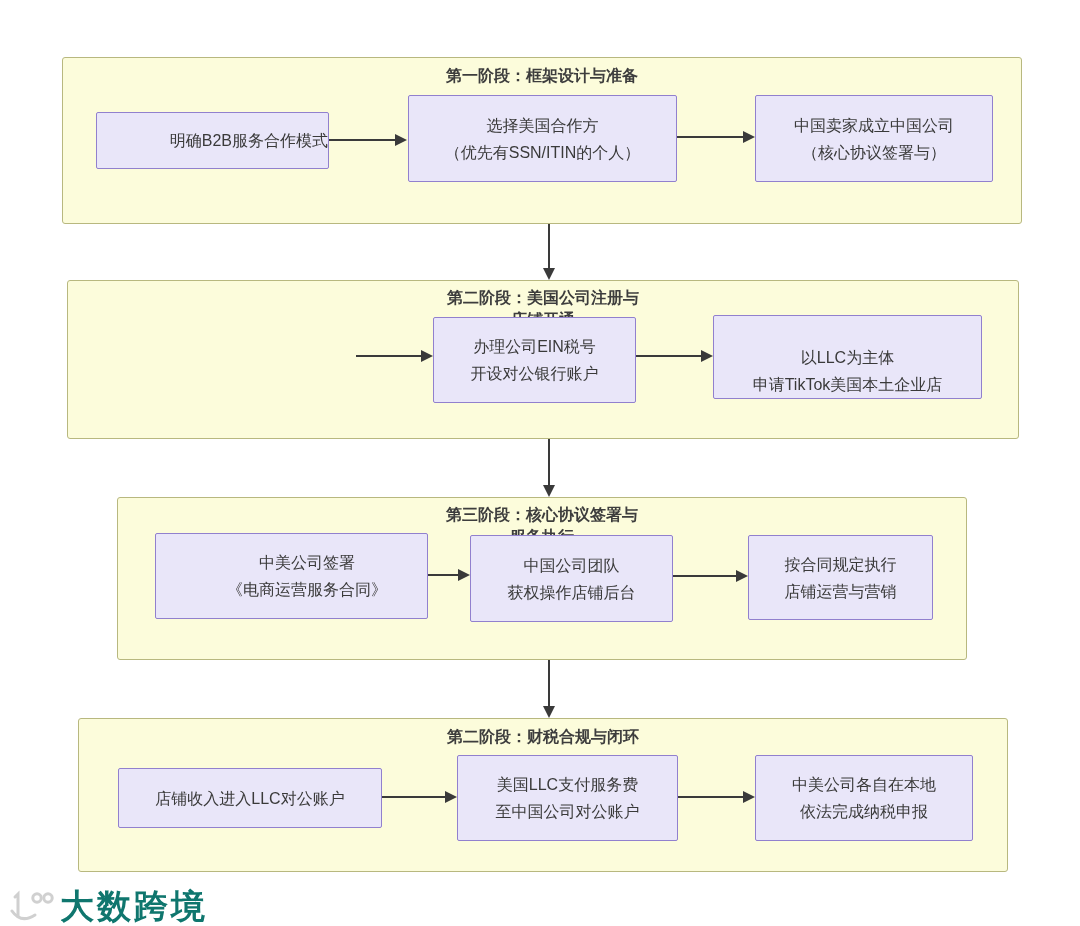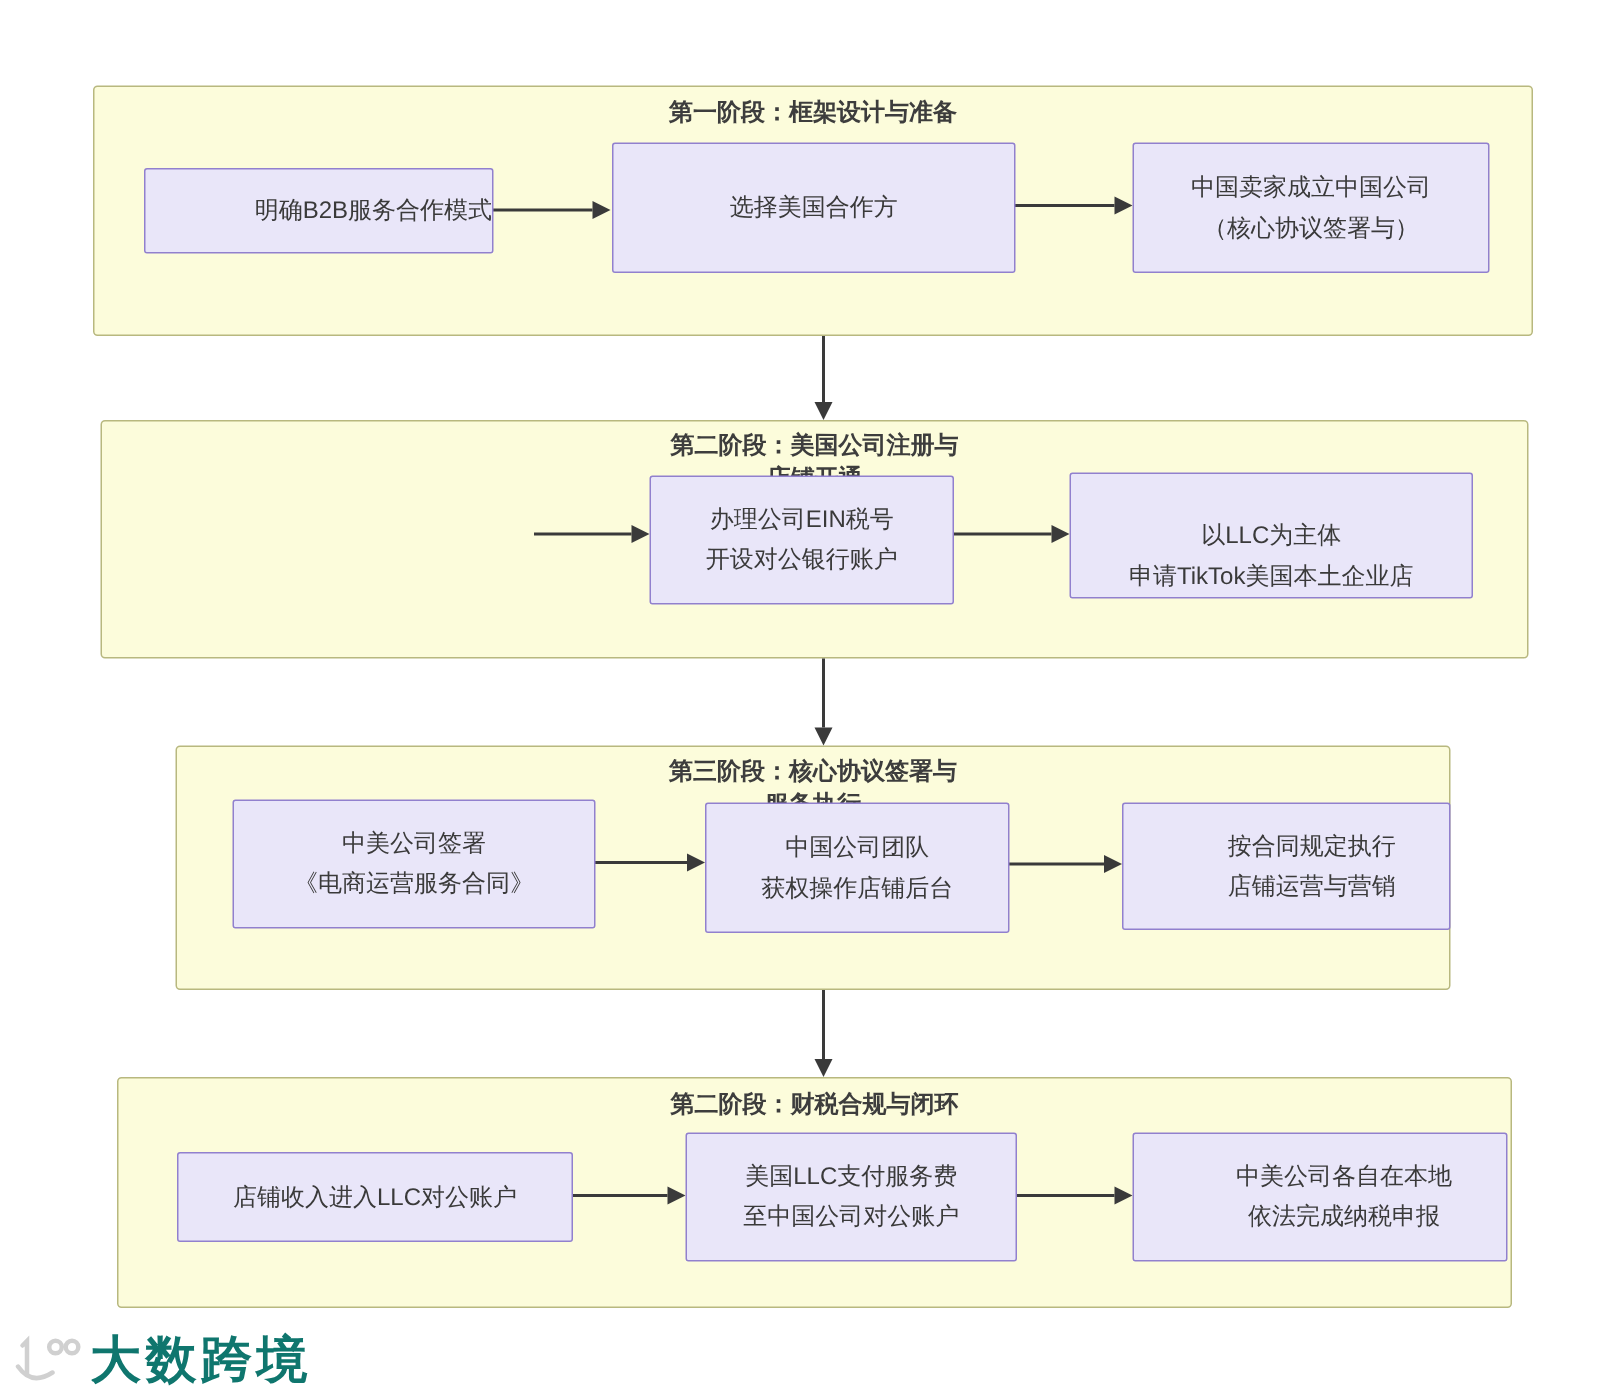--- a/index.html
+++ b/index.html
@@ -101,56 +101,57 @@
 
   <section class="stage" style="left:78px;top:718px;width:928px;height:152px;">
     <div class="stage-title" style="top:7px;">第二阶段：财税合规与闭环</div>
   </section>
 
   <div class="node" style="left:96px;top:112px;width:231px;height:55px;align-items:flex-end;">
     <span>明确B2B服务合作模式</span>
   </div>
   <div class="node" style="left:408px;top:95px;width:267px;height:85px;">
     <span>选择美国合作方</span>
+    <span>（优先有SSN/ITIN的个人）</span>
   </div>
   <div class="node" style="left:755px;top:95px;width:236px;height:85px;">
     <span>中国卖家成立中国公司</span>
     <span>（核心协议签署与）</span>
   </div>
 
   <div class="node" style="left:433px;top:317px;width:201px;height:84px;">
     <span>办理公司EIN税号</span>
     <span>开设对公银行账户</span>
   </div>
   <div class="node" style="left:713px;top:315px;width:267px;height:82px;justify-content:flex-end;">
     <span>以LLC为主体</span>
     <span>申请TikTok美国本土企业店</span>
   </div>
 
-  <div class="node" style="left:155px;top:533px;width:240px;height:84px;">
+  <div class="node" style="left:155px;top:533px;width:240px;height:84px;padding-left:31px;">
     <span>中美公司签署</span>
     <span>《电商运营服务合同》</span>
   </div>
   <div class="node" style="left:470px;top:535px;width:201px;height:85px;">
     <span>中国公司团队</span>
     <span>获权操作店铺后台</span>
   </div>
-  <div class="node" style="left:748px;top:535px;width:183px;height:83px;padding-left:34px;">
+  <div class="node" style="left:748px;top:535px;width:183px;height:83px;">
     <span>按合同规定执行</span>
     <span>店铺运营与营销</span>
   </div>
 
   <div class="node" style="left:118px;top:768px;width:262px;height:58px;">
     <span>店铺收入进入LLC对公账户</span>
   </div>
   <div class="node" style="left:457px;top:755px;width:219px;height:84px;">
     <span>美国LLC支付服务费</span>
     <span>至中国公司对公账户</span>
   </div>
-  <div class="node" style="left:755px;top:755px;width:216px;height:84px;padding-left:32px;">
+  <div class="node" style="left:755px;top:755px;width:216px;height:84px;">
     <span>中美公司各自在本地</span>
     <span>依法完成纳税申报</span>
   </div>
 
   <div class="ar ar-h" style="left:327px;top:139px;width:68px;"></div>
   <div class="ar ar-h" style="left:675px;top:136px;width:68px;"></div>
   <div class="ar ar-h" style="left:356px;top:355px;width:65px;"></div>
   <div class="ar ar-h" style="left:634px;top:355px;width:67px;"></div>
   <div class="ar ar-h" style="left:395px;top:574px;width:63px;"></div>
   <div class="ar ar-h" style="left:671px;top:575px;width:65px;"></div>

